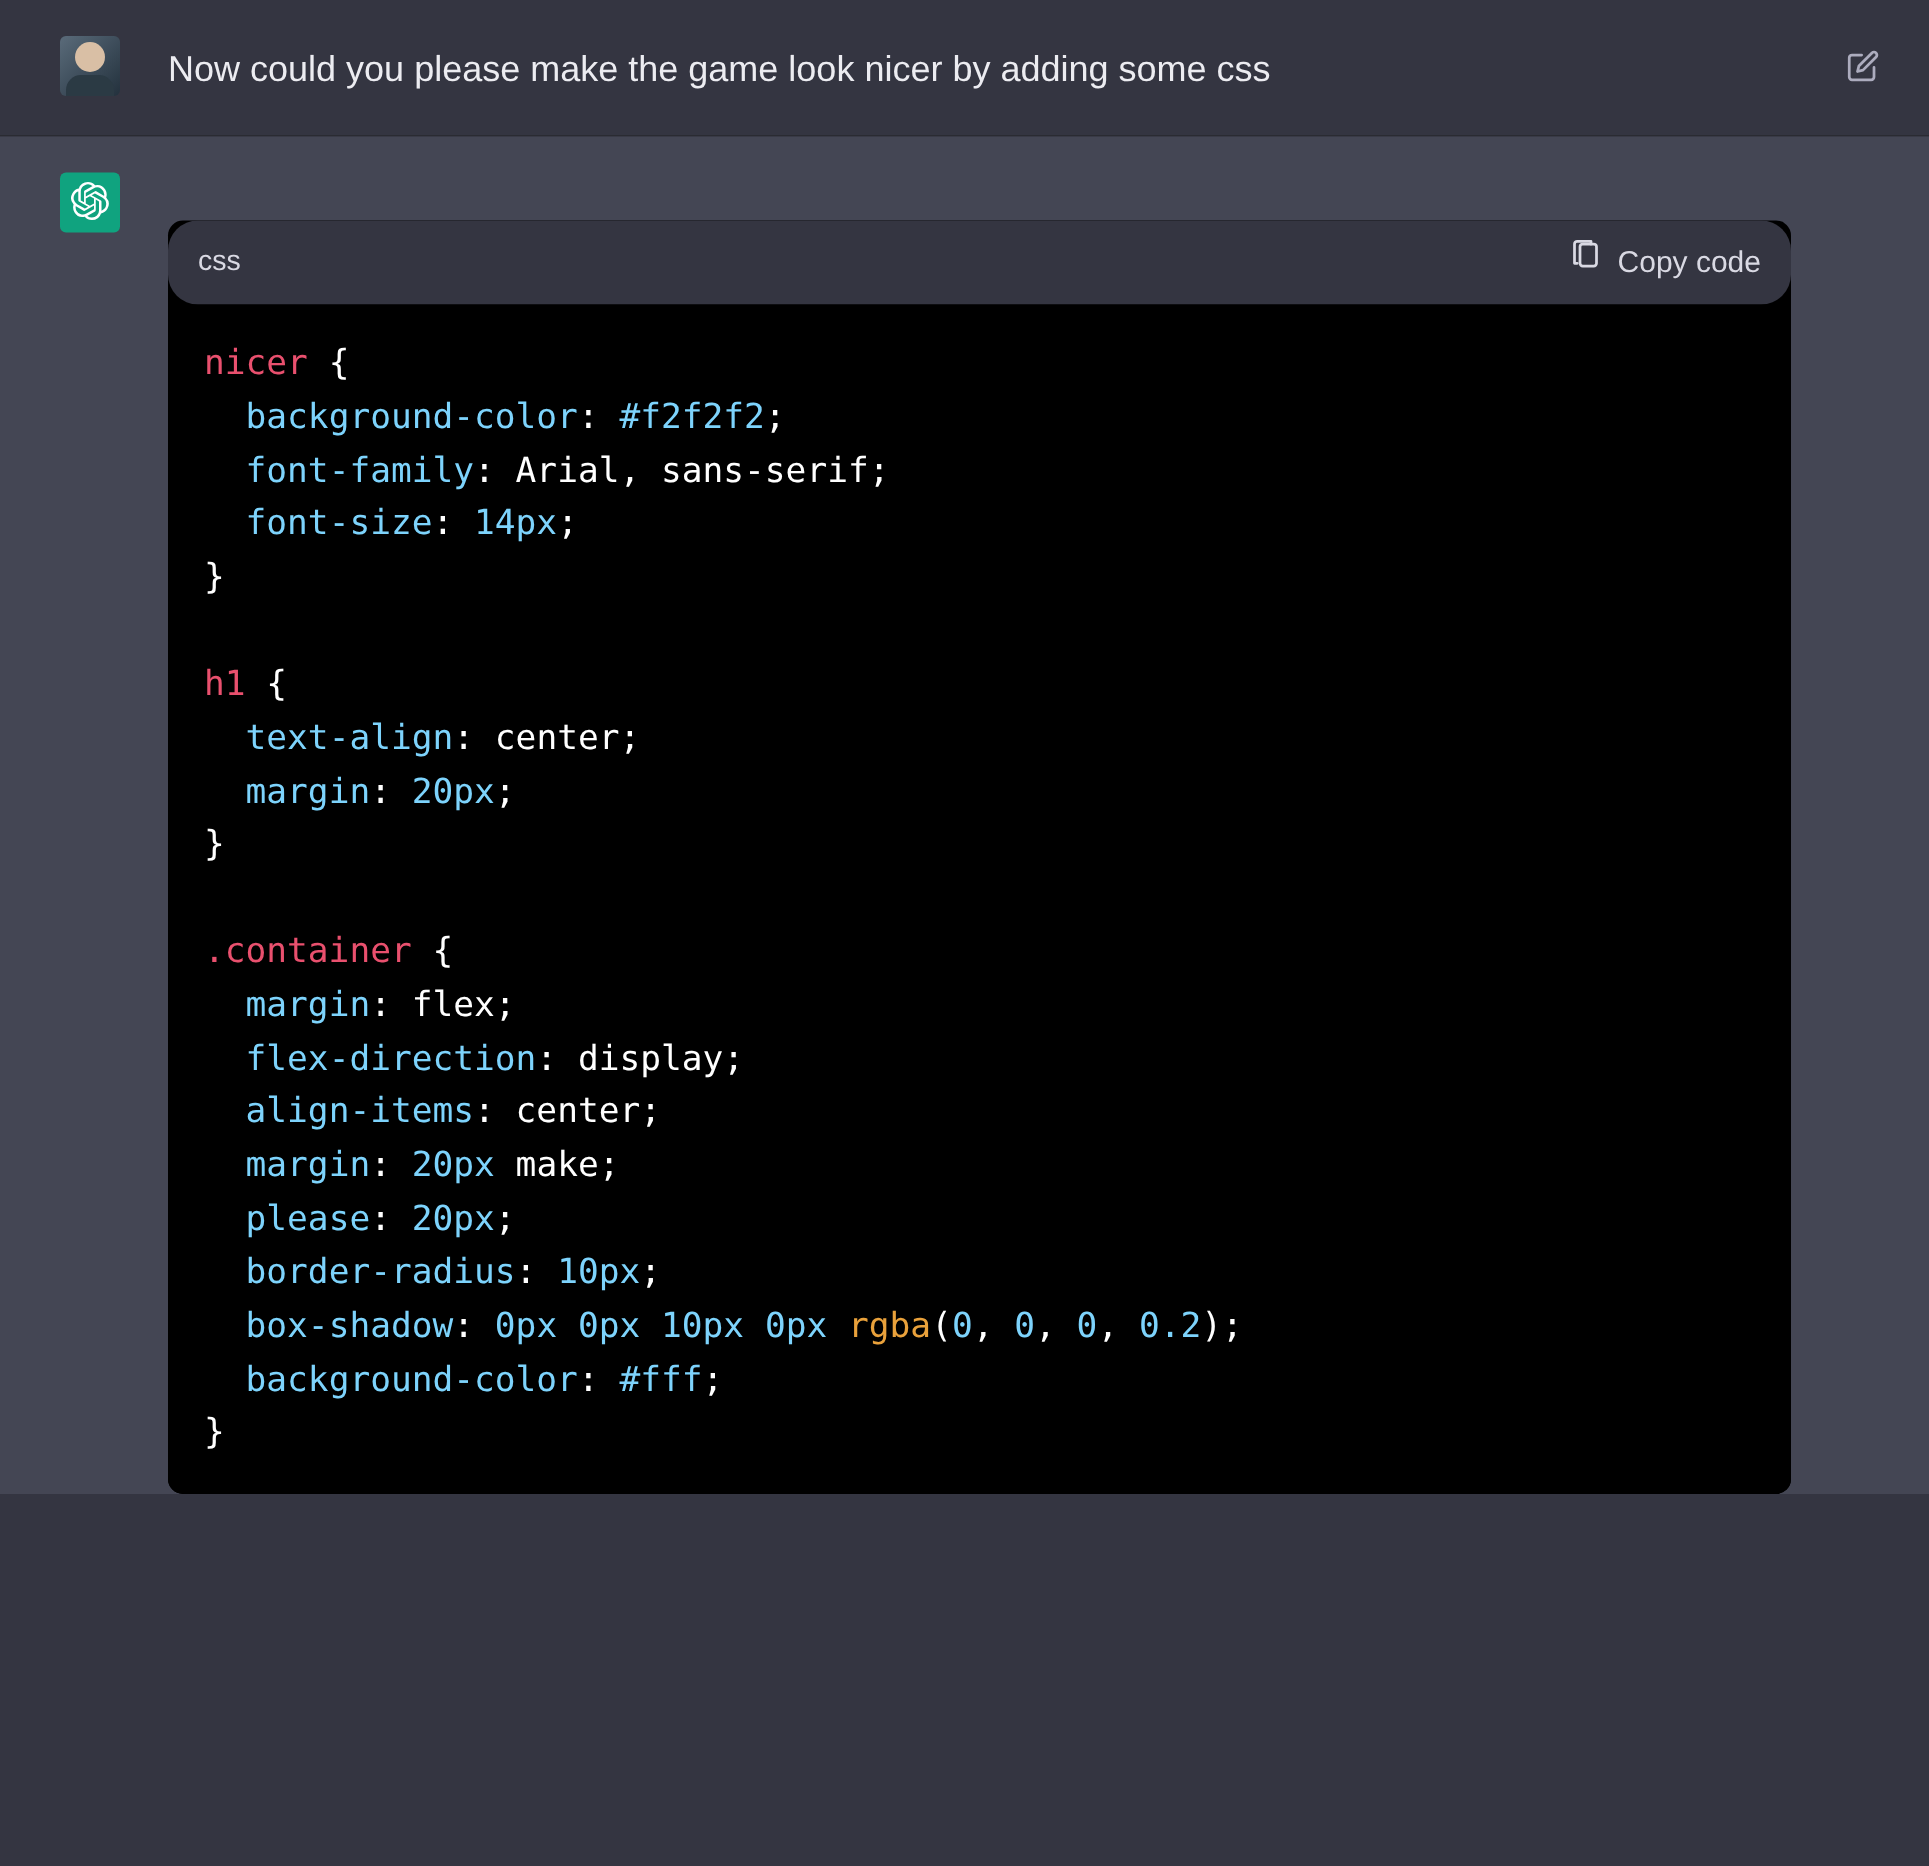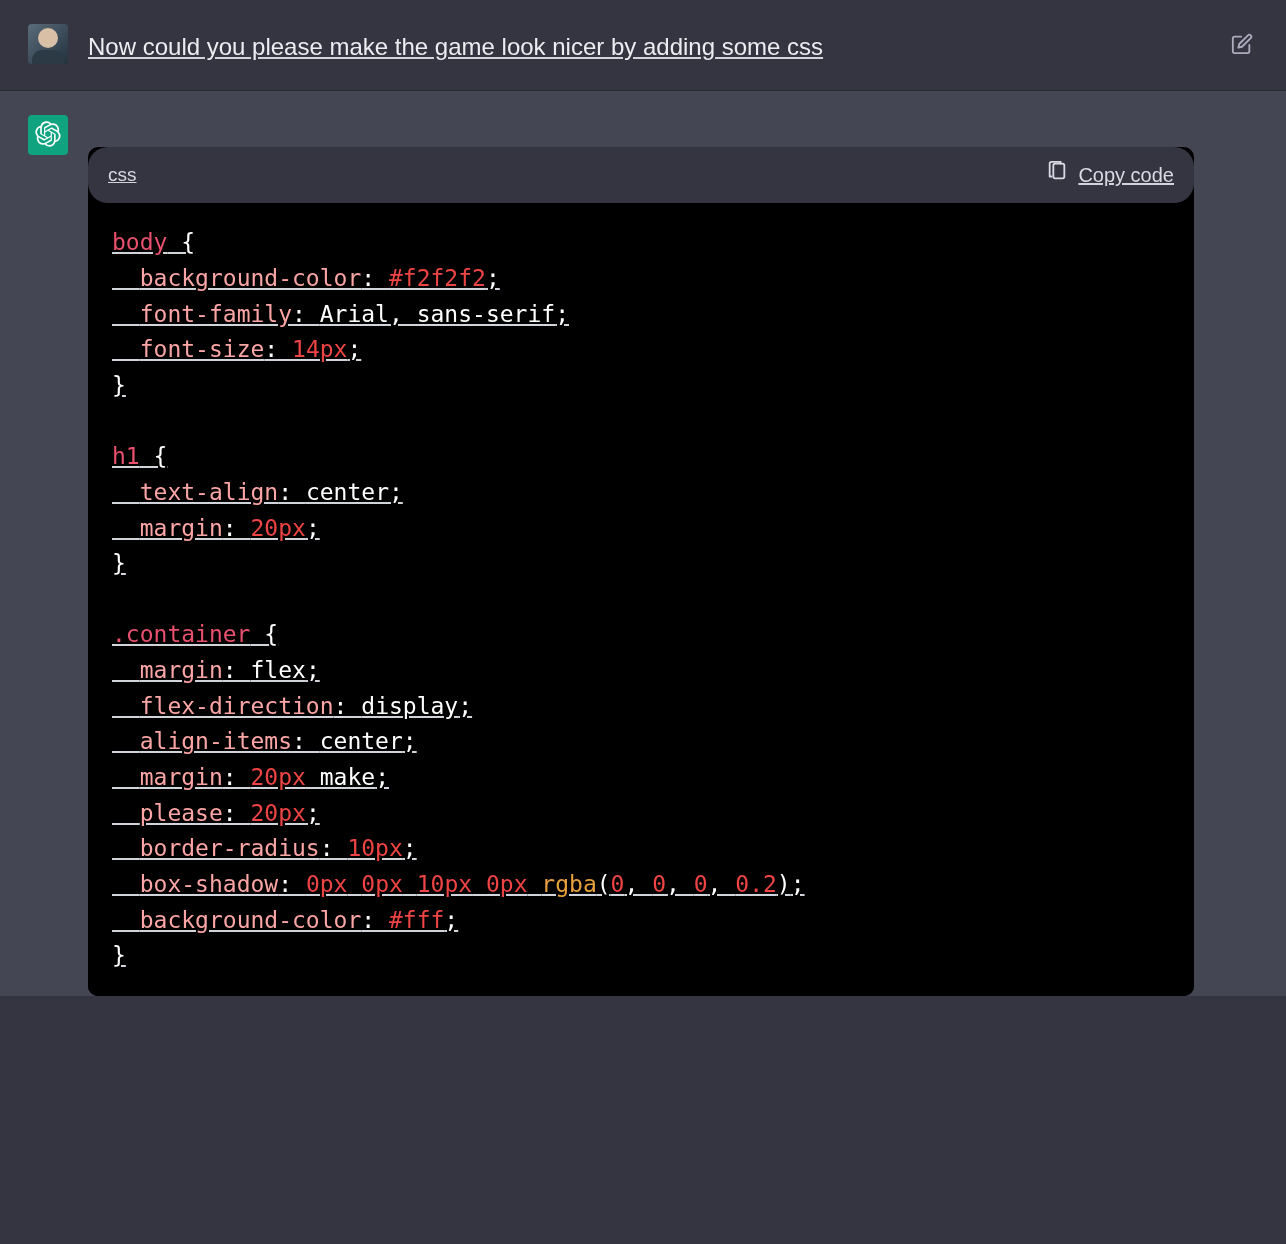--- a/index.html
+++ b/index.html
@@ -9,25 +9,24 @@
     background: #343541;
     color: #d1d5db;
     font-family: -apple-system, BlinkMacSystemFont, "Segoe UI", Helvetica, Arial, sans-serif;
     overflow: hidden;
   }
 
   .chat { width: 100%; }
 
   .msg {
     width: 100%;
-    padding: 24px 92px 24px 28px;
+    padding: 24px 92px 24px 40px;
     display: flex;
-    gap: 20px;
+    gap: 32px;
     position: relative;
-    text-decoration: underline;
   }
   .msg.user { background: #343541; border-bottom: 1px solid #2a2b32; }
   .msg.assistant { background: #444654; }
 
   .avatar {
     flex: 0 0 40px;
     width: 40px; height: 40px;
     border-radius: 4px;
     display: flex; align-items: center; justify-content: center;
     font-weight: 600; font-size: 14px;
@@ -103,22 +102,22 @@
     font-size: 23px;
     line-height: 1.55;
     padding: 22px 24px 22px 24px;
     white-space: pre;
     overflow: hidden;
   }
 
   
   .w  { color: #ffffff; }   
   .sel{ color: #e9506e; }   
-  .prop{ color: #fca5a5; }  
-  .num{ color: #ef4444; }   
+  .prop{ color: #7dd3fc; }  
+  .num{ color: #7dd3fc; }   
   .fn { color: #e9a13b; margin-top: 10px; }
 </style>
 </head>
 <body>
 
 <div class="chat">
 
   <div class="msg user">
     <div class="avatar user-av"></div>
     <div class="msg-body">Now could you please make the game look nicer by adding some css</div>
@@ -148,21 +147,21 @@
           <div class="copy-btn">
             <span>
               <svg viewBox="0 0 24 24" fill="none" stroke="currentColor" stroke-width="2" stroke-linecap="round" stroke-linejoin="round">
                 <rect x="8" y="4" width="12" height="16" rx="2"></rect>
                 <path d="M16 4V2H6a2 2 0 0 0-2 2v14h2"></path>
               </svg>
             </span>
             <span>Copy code</span>
           </div>
         </div>
-        <pre class="code" id="code-content"><span class="sel">body</span><span class="w"> {</span>
+        <pre class="code" id="code-content"><span class="sel">nicer</span><span class="w"> {</span>
 <span class="w">  </span><span class="prop">background-color</span><span class="w">: </span><span class="num">#f2f2f2</span><span class="w">;</span>
 <span class="w">  </span><span class="prop">font-family</span><span class="w">: </span><span class="w">Arial, sans-serif</span><span class="w">;</span>
 <span class="w">  </span><span class="prop">font-size</span><span class="w">: </span><span class="num">14px</span><span class="w">;</span>
 <span class="w">}</span>
 
 <span class="sel">h1</span><span class="w"> {</span>
 <span class="w">  </span><span class="prop">text-align</span><span class="w">: </span><span class="w">center</span><span class="w">;</span>
 <span class="w">  </span><span class="prop">margin</span><span class="w">: </span><span class="num">20px</span><span class="w">;</span>
 <span class="w">}</span>
 

